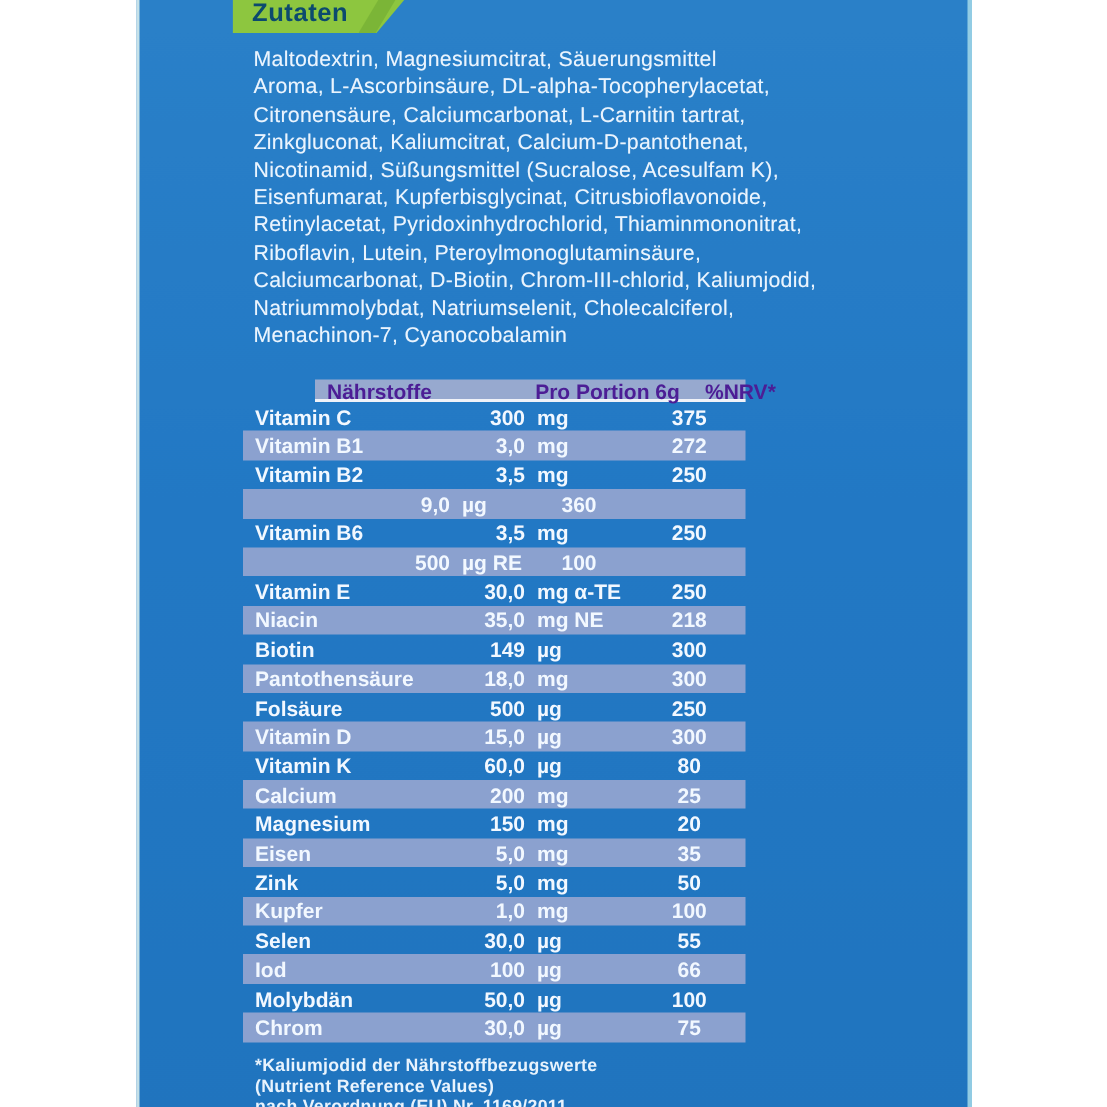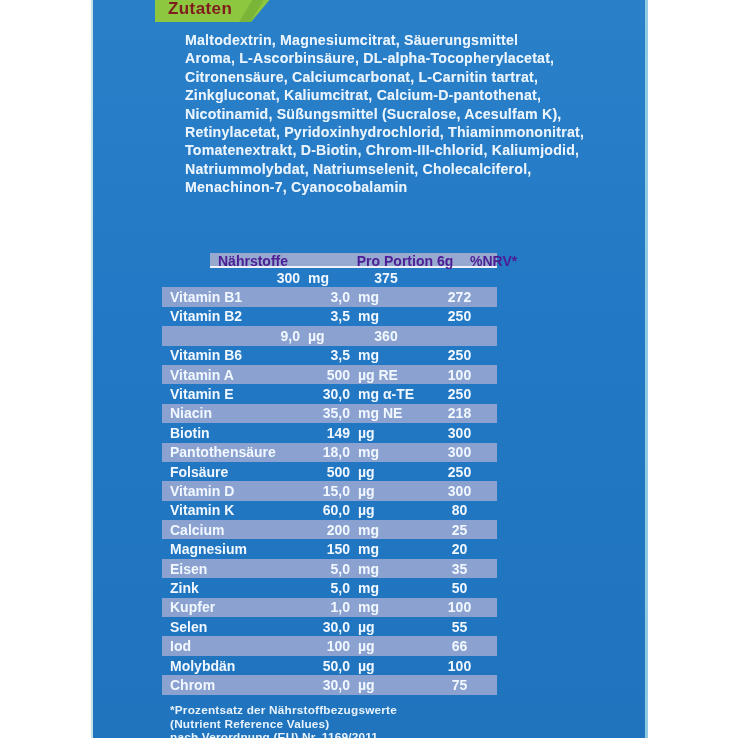--- a/index.html
+++ b/index.html
@@ -28,27 +28,27 @@
     clip-path:polygon(0 0, 100% 0, calc(100% - 26px) 100%, 0 100%);
     display:flex; align-items:flex-end;
     padding:0 0 3px 13px;
   }
   .badge::after {
     content:""; position:absolute; right:8px; top:0; width:30px; height:100%;
     background:rgba(70,130,30,0.25);
     clip-path:polygon(62% 0, 100% 0, 38% 100%, 0 100%);
   }
   .badge span {
-    font-size:17px; font-weight:bold; color:#7f1d1d; letter-spacing:0.4px;
+    font-size:17px; font-weight:bold; color:#0c4a6e; letter-spacing:0.4px;
   }
 
   
   .ingredients {
-    position:absolute; left:92px; top:31px; width:475px;
-    color:#eaf4fe; font-size:14.2px; font-weight:bold;
+    position:absolute; left:76px; top:31px; width:475px;
+    color:#eaf4fe; font-size:14.2px; font-weight:normal;
     line-height:18.4px; letter-spacing:0.2px;
     text-shadow:0 0 0.5px rgba(255,255,255,0.4);
   }
 
   
   .ntable {
     position:absolute; left:69px; top:253px; width:335px;
     color:#f2f8ff; font-size:14px; font-weight:bold;
   }
   .t-header {
@@ -88,34 +88,37 @@
     <div class="badge">
       <span>Zutaten</span>
     </div>
 
     <div class="ingredients">
       <div>Maltodextrin, Magnesiumcitrat, Säuerungsmittel</div>
       <div>Aroma, L-Ascorbinsäure, DL-alpha-Tocopherylacetat,</div>
       <div>Citronensäure, Calciumcarbonat, L-Carnitin tartrat,</div>
       <div>Zinkgluconat, Kaliumcitrat, Calcium-D-pantothenat,</div>
       <div>Nicotinamid, Süßungsmittel (Sucralose, Acesulfam K),</div>
+      <div>Eisenfumarat, Kupferbisglycinat, Citrusbioflavonoide,</div>
       <div>Retinylacetat, Pyridoxinhydrochlorid, Thiaminmononitrat,</div>
-      <div>Tomatenextrakt, D-Biotin, Chrom-III-chlorid, Kaliumjodid,</div>
+      <div>Riboflavin, Lutein, Pteroylmonoglutaminsäure,</div>
+      <div>Calciumcarbonat, D-Biotin, Chrom-III-chlorid, Kaliumjodid,</div>
       <div>Natriummolybdat, Natriumselenit, Cholecalciferol,</div>
       <div>Menachinon-7, Cyanocobalamin</div>
     </div>
 
     <div class="ntable">
       <div class="t-header">
         <span class="h-name">Nährstoffe</span>
         <span class="h-middle">Pro Portion 6g</span>
         <span class="h-nrv">%NRV*</span>
       </div>
       <div>
           <div class="t-row">
+            <span class="c-name">Vitamin C</span>
             <span class="c-amount">300</span>
             <span class="c-unit">mg</span>
             <span class="c-nrv">375</span>
           </div>
           <div class="t-row stripe">
             <span class="c-name">Vitamin B1</span>
             <span class="c-amount">3,0</span>
             <span class="c-unit">mg</span>
             <span class="c-nrv">272</span>
           </div>
@@ -130,21 +133,20 @@
             <span class="c-unit">µg</span>
             <span class="c-nrv">360</span>
           </div>
           <div class="t-row">
             <span class="c-name">Vitamin B6</span>
             <span class="c-amount">3,5</span>
             <span class="c-unit">mg</span>
             <span class="c-nrv">250</span>
           </div>
           <div class="t-row stripe">
-            <span class="c-name">Vitamin A</span>
             <span class="c-amount">500</span>
             <span class="c-unit">µg RE</span>
             <span class="c-nrv">100</span>
           </div>
           <div class="t-row">
             <span class="c-name">Vitamin E</span>
             <span class="c-amount">30,0</span>
             <span class="c-unit">mg α-TE</span>
             <span class="c-nrv">250</span>
           </div>
@@ -235,19 +237,19 @@
           <div class="t-row stripe">
             <span class="c-name">Chrom</span>
             <span class="c-amount">30,0</span>
             <span class="c-unit">µg</span>
             <span class="c-nrv">75</span>
           </div>
         </div>
     </div>
 
     <div class="footnote">
-      <div>*Prozentsatz der Nährstoffbezugswerte</div>
+      <div>*Kaliumjodid der Nährstoffbezugswerte</div>
       <div>(Nutrient Reference Values)</div>
       <div>nach Verordnung (EU) Nr. 1169/2011</div>
     </div>
 
   </div>
 </div>
 
 </body></html>

